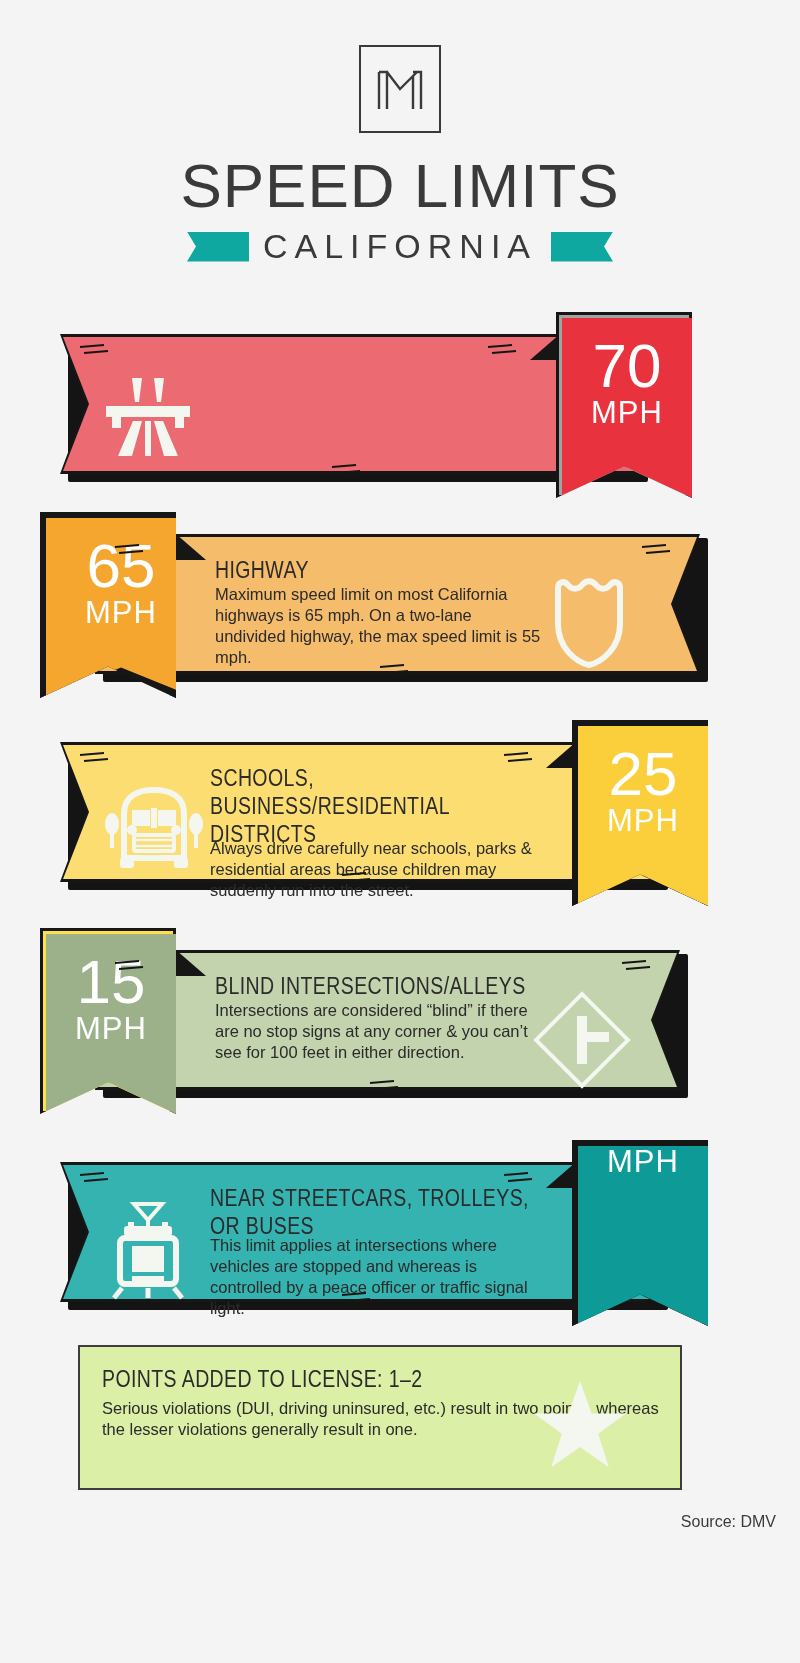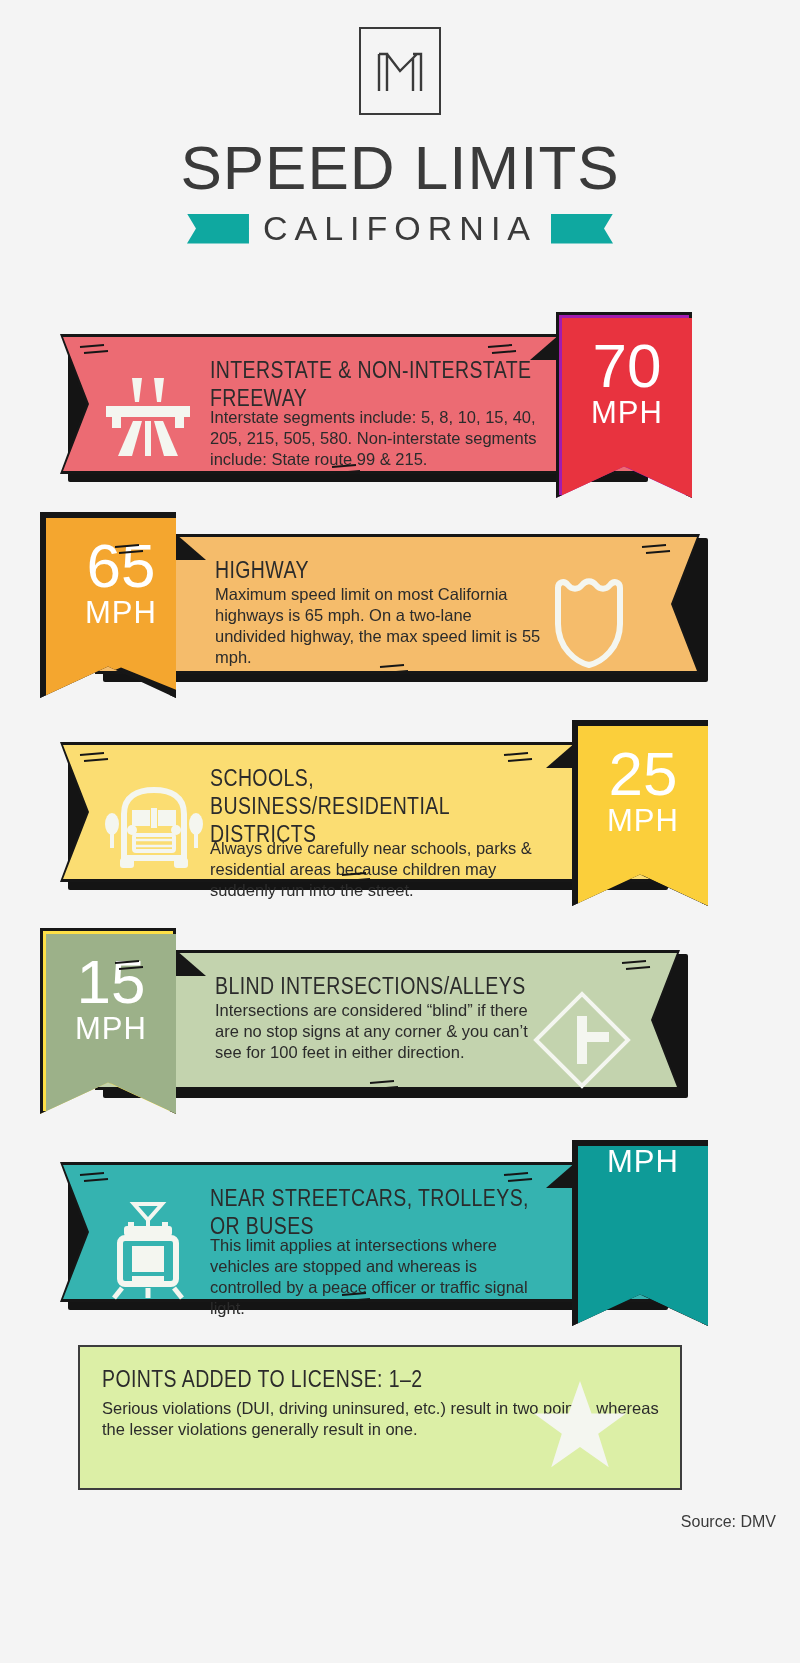--- a/index.html
+++ b/index.html
@@ -4,21 +4,21 @@
 <style>
   html,body{margin:0;padding:0;}
   body{
     width:800px;height:1663px;
     background:#f4f4f4;
     font-family:"Liberation Sans", sans-serif;
     overflow:hidden;
     position:relative;
   }
   
-  .header{padding-top:27px;text-align:center;}
+  .header{padding-top:45px;text-align:center;}
   .logo-box{
     width:82px;height:88px;margin:0 auto;
     border:2px solid #3a3a3a;
     display:flex;align-items:center;justify-content:center;
     box-sizing:border-box;
   }
   .logo-box svg{display:block;}
   .title{
     font-size:62px;letter-spacing:1px;color:#3a3a3a;
     margin-top:22px;font-weight:400;line-height:1;
@@ -114,44 +114,40 @@
     <div style="position:absolute;left:60px;top:22px;width:580px;height:140px;
                 background:#161616;clip-path:polygon(0 0, 100% 0, 100% 100%, 0 100%, 26px 50%);">
       <div style="position:absolute;left:3px;top:3px;width:574px;height:134px;
                   background:#ec6b73;clip-path:polygon(0 0, 100% 0, 100% 100%, 0 100%, 26px 50%);"></div>
     </div>
 
     <div style="position:absolute;left:530px;
                 top:22px;width:30px;height:26px;background:#161616;
                 clip-path:polygon(100% 0,100% 100%,0 100%);"></div>
 
-    <div class="badge" style="left:556px;background:#a21caf;">
+    <div class="badge" style="left:556px;background:#a3a3a3;">
       <div style="position:absolute;left:3px;top:3px;width:130px;height:180px;
                   background:#e8333f;
                   clip-path:polygon(0 0,100% 0,100% 100%,50% 83%,0 100%);">
         <div class="num">70</div>
         <div class="mph">MPH</div>
       </div>
     </div>
 
     <span class="icon-slot" style="left:102px;top:60px;"><svg width="92" height="86" viewBox="0 0 92 86">
         <polygon points="30,6 40,6 37,30 33,30" fill="#f4f6f0"></polygon>
         <polygon points="52,6 62,6 59,30 55,30" fill="#f4f6f0"></polygon>
         <rect x="4" y="34" width="84" height="11" fill="#f4f6f0"></rect>
         <rect x="10" y="45" width="9" height="11" fill="#f4f6f0"></rect>
         <rect x="73" y="45" width="9" height="11" fill="#f4f6f0"></rect>
         <polygon points="31,49 40,49 30,84 16,84" fill="#f4f6f0"></polygon>
         <polygon points="52,49 61,49 76,84 62,84" fill="#f4f6f0"></polygon>
         <rect x="43" y="49" width="6" height="35" fill="#f4f6f0"></rect>
       </svg></span>
 
-    <div class="content" style="left:210px;width:330px;">
-      <div class="head-line">INTERSTATE &amp; NON-INTERSTATE FREEWAY</div>
-      <div class="body-line">Interstate segments include: 5, 8, 10, 15, 40, 205, 215, 505, 580. Non-interstate segments include: State route 99 &amp; 215.</div>
-    </div>
 
     <svg class="hand-ticks" style="left:78px;top:30px" width="34" height="16" viewBox="0 0 34 16">
     <line x1="2" y1="5" x2="26" y2="3" stroke="#161616" stroke-width="2"></line>
     <line x1="6" y1="11" x2="30" y2="9" stroke="#161616" stroke-width="2"></line>
   </svg>
     <svg class="hand-ticks" style="left:486px;top:30px" width="34" height="16" viewBox="0 0 34 16">
     <line x1="2" y1="5" x2="26" y2="3" stroke="#161616" stroke-width="2"></line>
     <line x1="6" y1="11" x2="30" y2="9" stroke="#161616" stroke-width="2"></line>
   </svg>
     <svg class="hand-ticks" style="left:330px;top:150px" width="34" height="16" viewBox="0 0 34 16">

